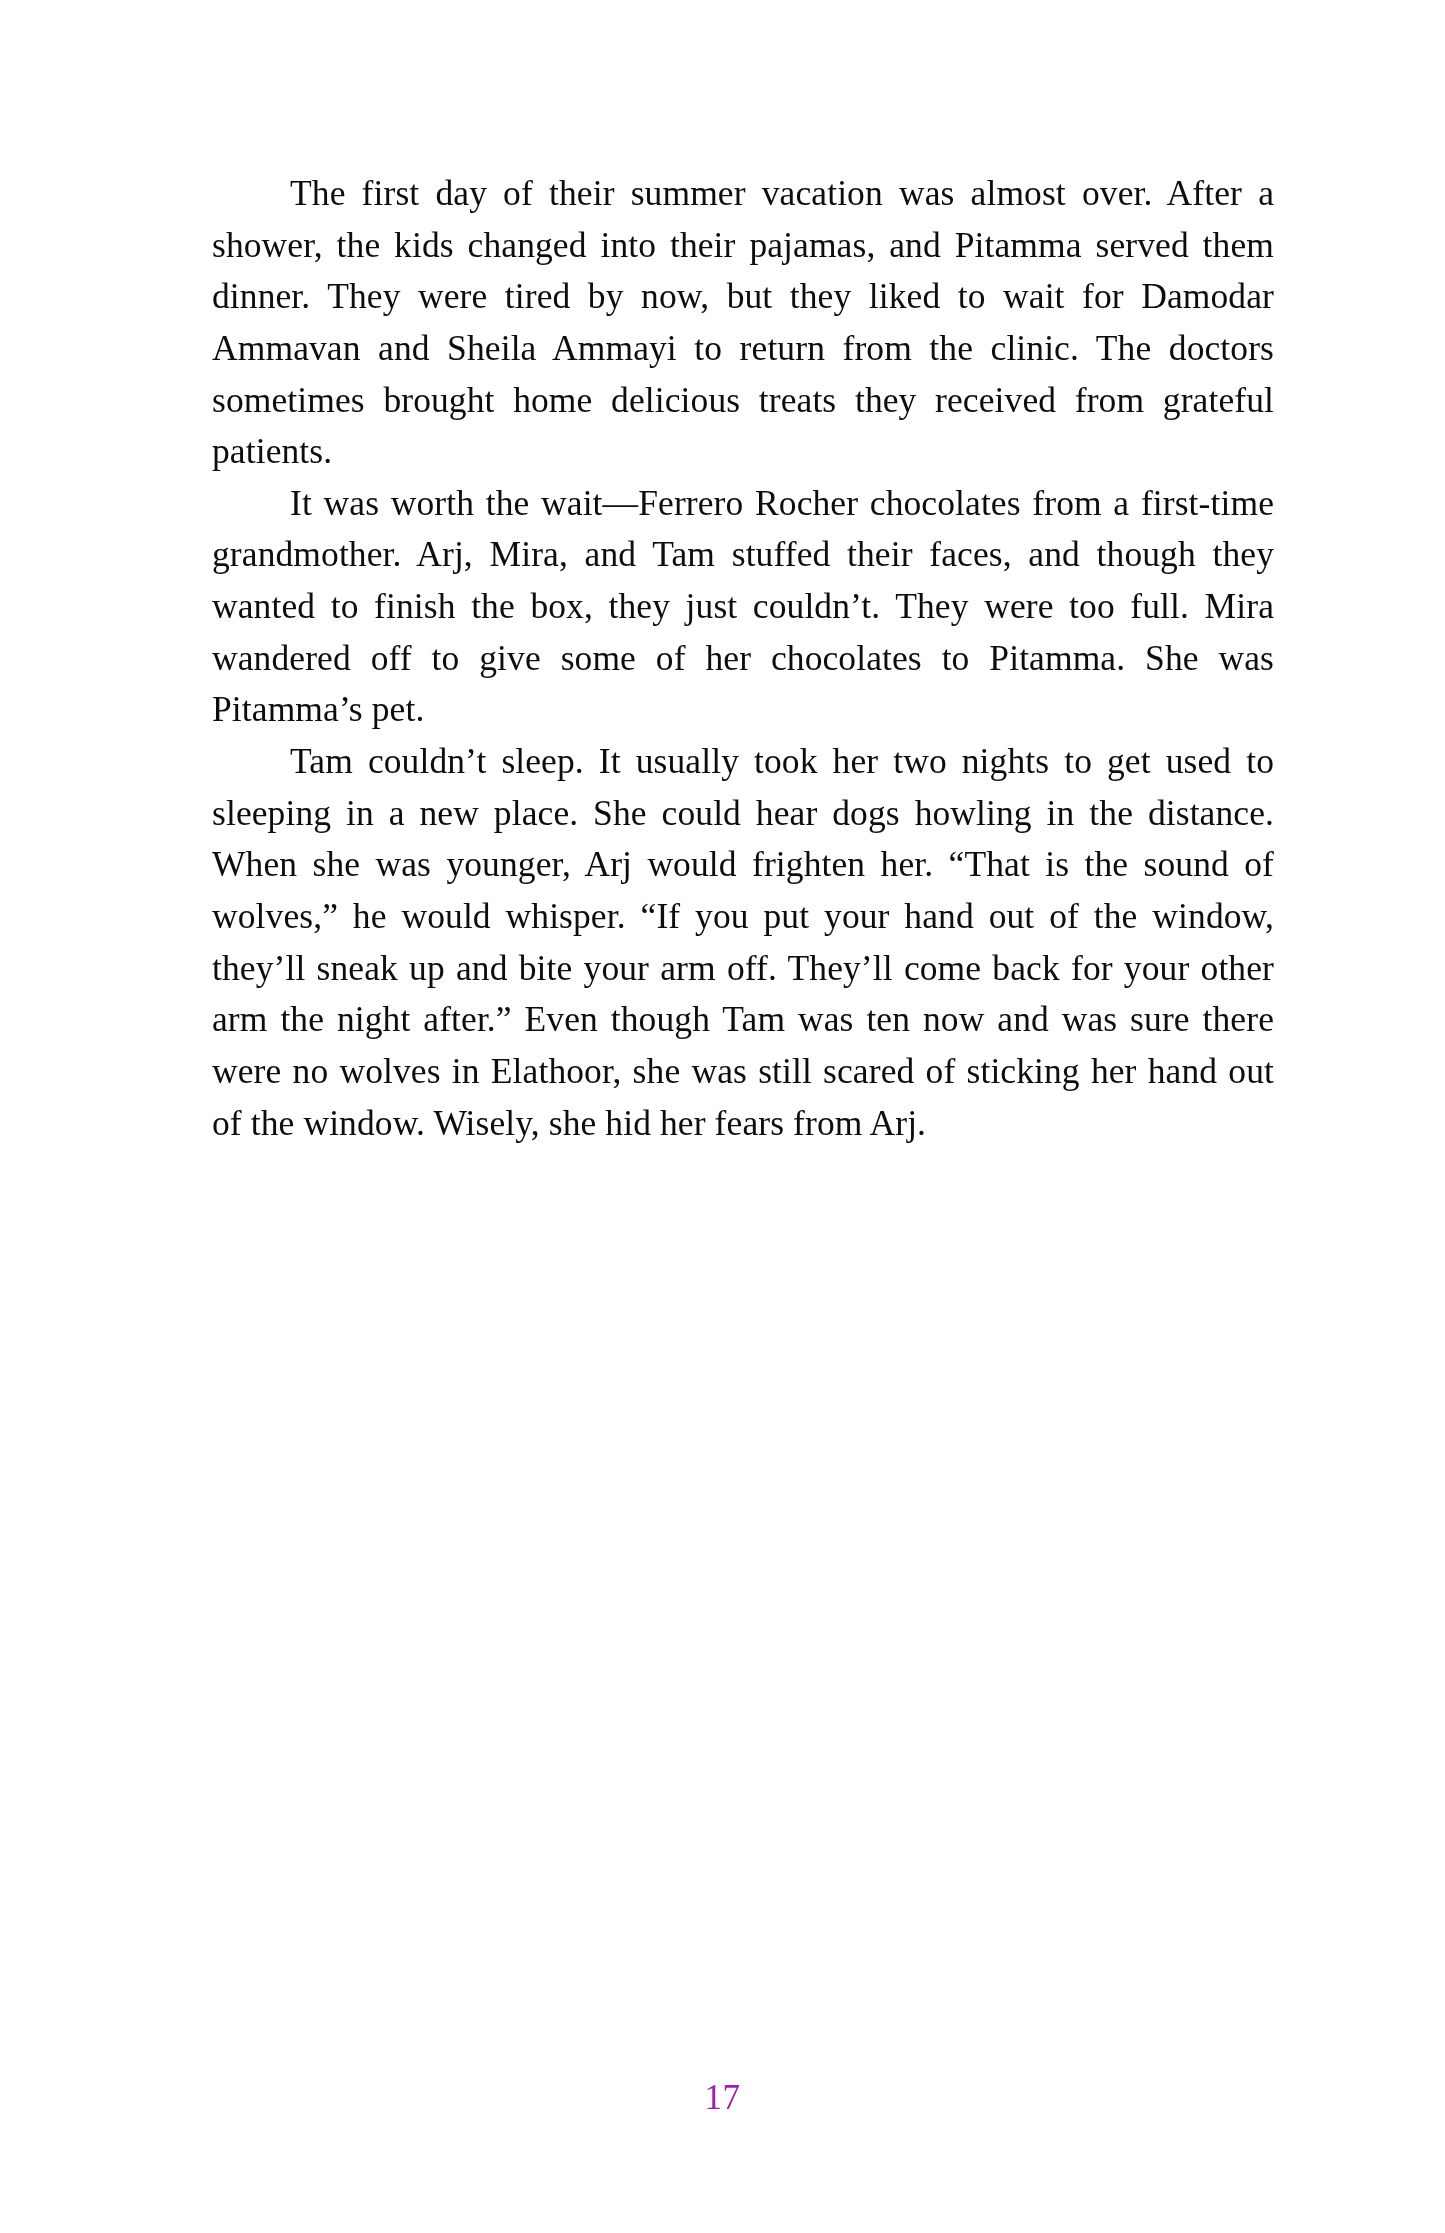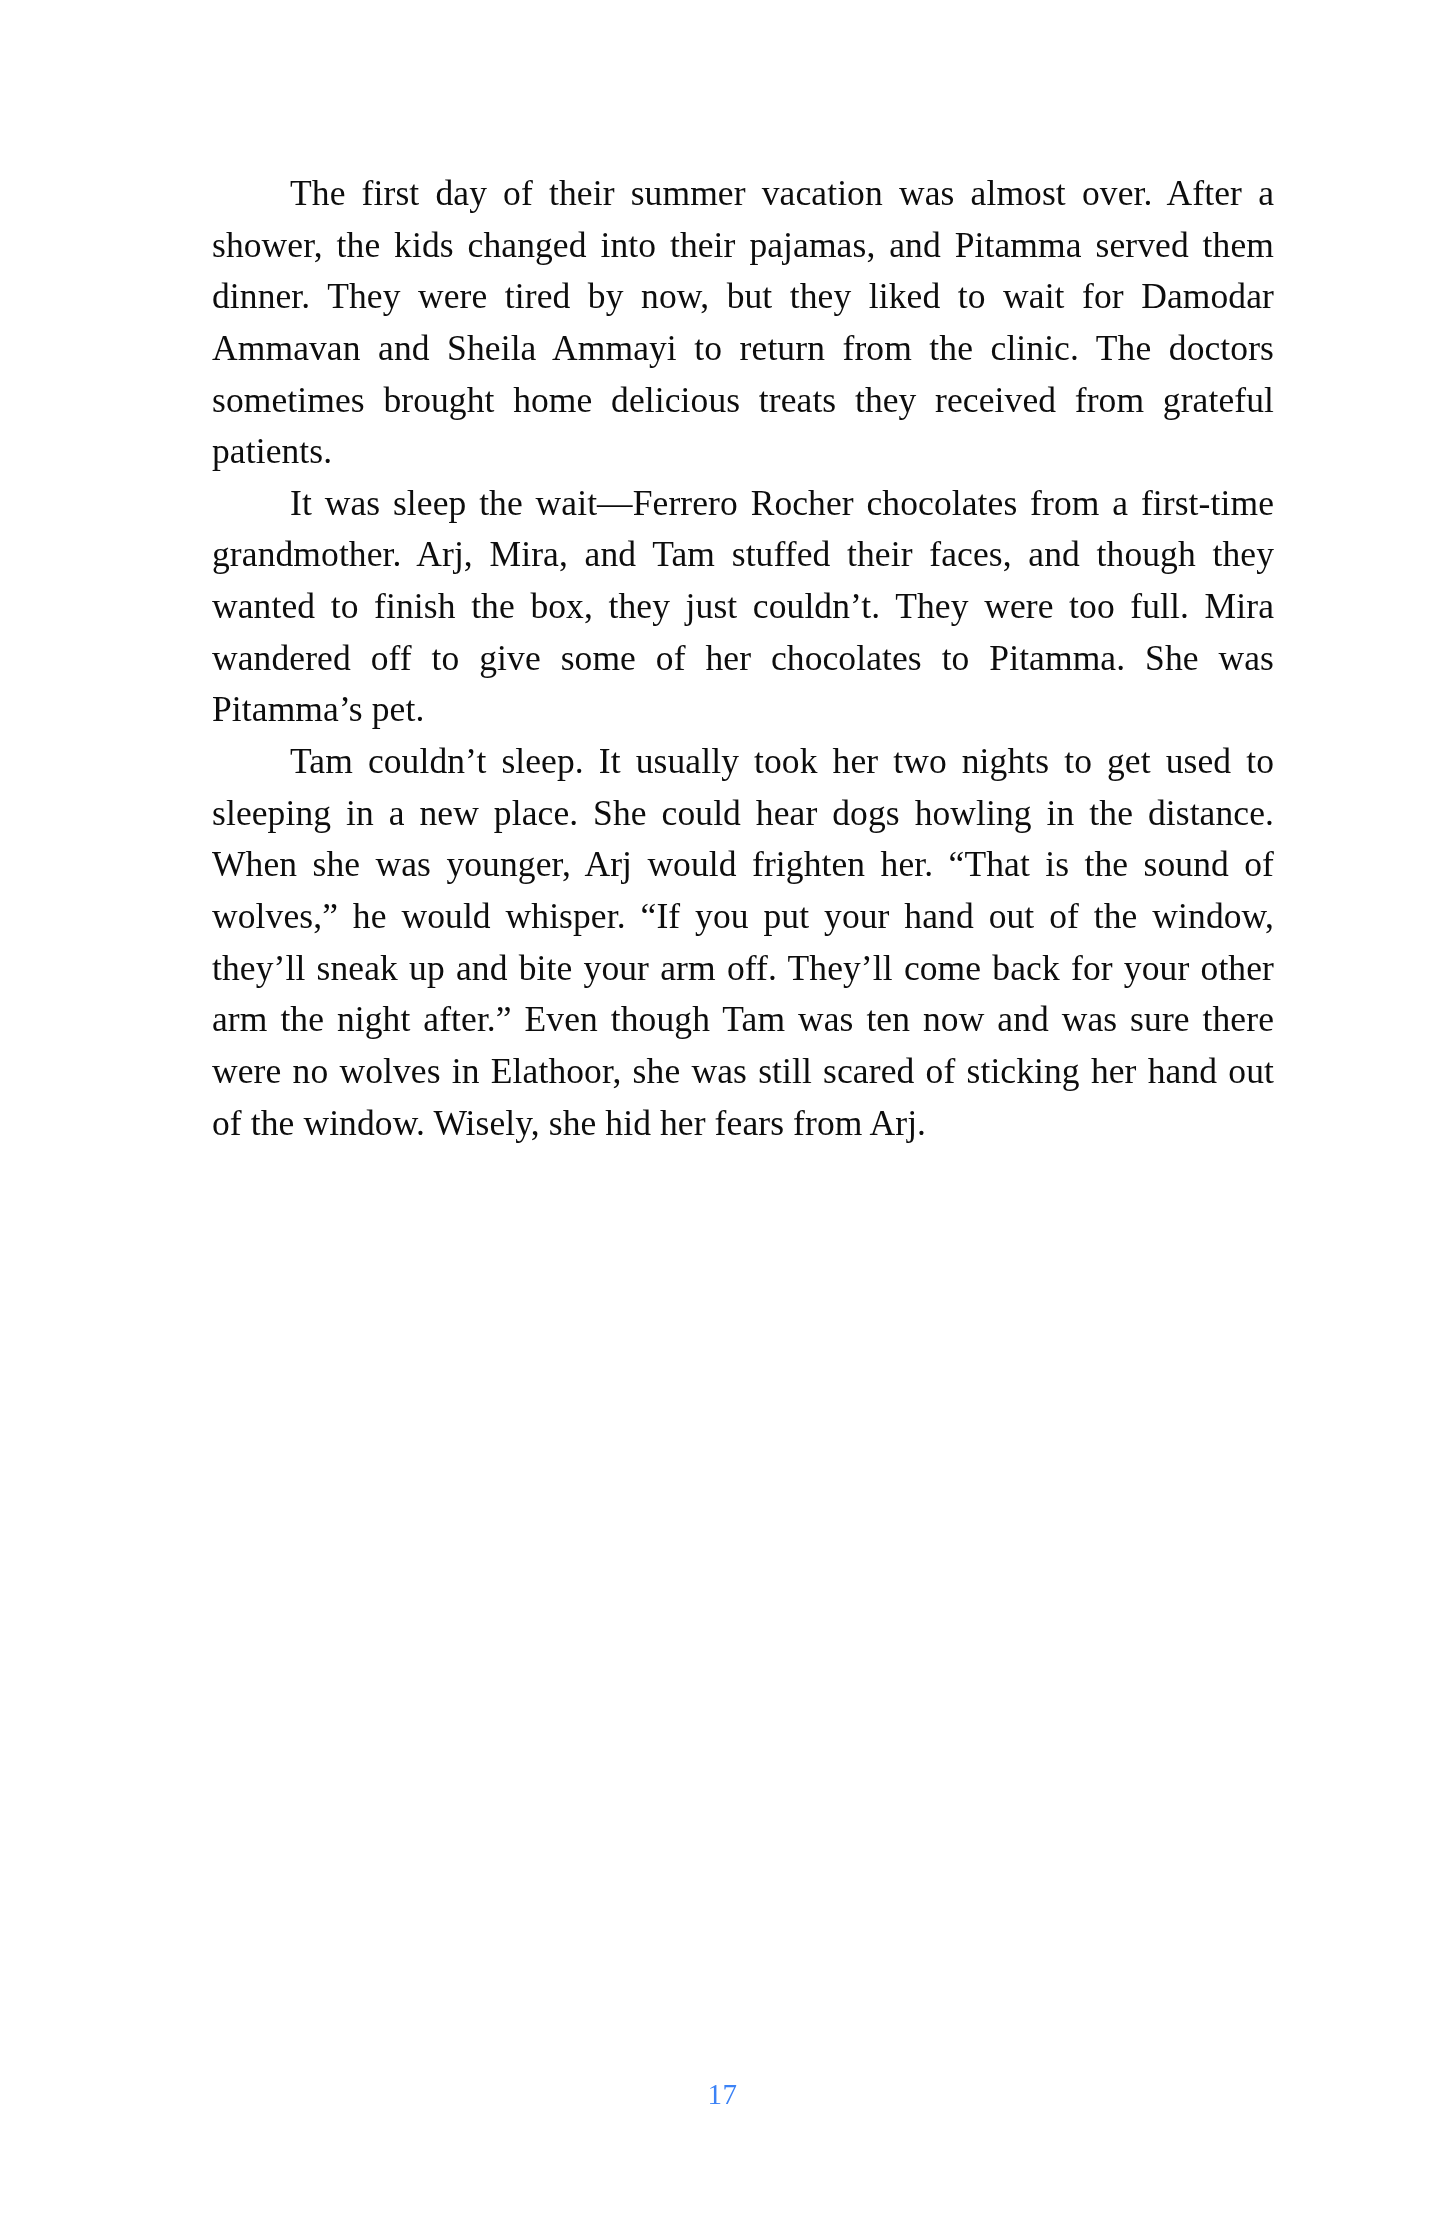--- a/index.html
+++ b/index.html
@@ -40,29 +40,29 @@
   }
   .para + .para {
     margin-top: 0;
   }
   .folio {
     position: absolute;
     left: 0;
     right: 0;
     top: 2078px;
     text-align: center;
-    font-size: 29px;
+    font-size: 35px;
     font-family: "Liberation Serif", serif;
-    color: #3b82f6;
+    color: #a21caf;
     letter-spacing: 0.5px;
   }
 </style>
 </head>
 <body>
 
 <div class="page">
   <div class="text-block">
     <p class="para">The first day of their summer vacation was almost over. After a shower, the kids changed into their pajamas, and Pitamma served them dinner. They were tired by now, but they liked to wait for Damodar Ammavan and Sheila Ammayi to return from the clinic. The doctors sometimes brought home delicious treats they received from grateful patients.</p>
-    <p class="para">It was sleep the wait—Ferrero Rocher chocolates from a first-time grandmother. Arj, Mira, and Tam stuffed their faces, and though they wanted to finish the box, they just couldn’t. They were too full. Mira wandered off to give some of her chocolates to Pitamma. She was Pitamma’s pet.</p>
+    <p class="para">It was worth the wait—Ferrero Rocher chocolates from a first-time grandmother. Arj, Mira, and Tam stuffed their faces, and though they wanted to finish the box, they just couldn’t. They were too full. Mira wandered off to give some of her chocolates to Pitamma. She was Pitamma’s pet.</p>
     <p class="para">Tam couldn’t sleep. It usually took her two nights to get used to sleeping in a new place. She could hear dogs howling in the distance. When she was younger, Arj would frighten her. “That is the sound of wolves,” he would whisper. “If you put your hand out of the window, they’ll sneak up and bite your arm off. They’ll come back for your other arm the night after.” Even though Tam was ten now and was sure there were no wolves in Elathoor, she was still scared of sticking her hand out of the window. Wisely, she hid her fears from Arj.</p>
   </div>
   <div class="folio">17</div>
 </div>
 
 </body></html>

